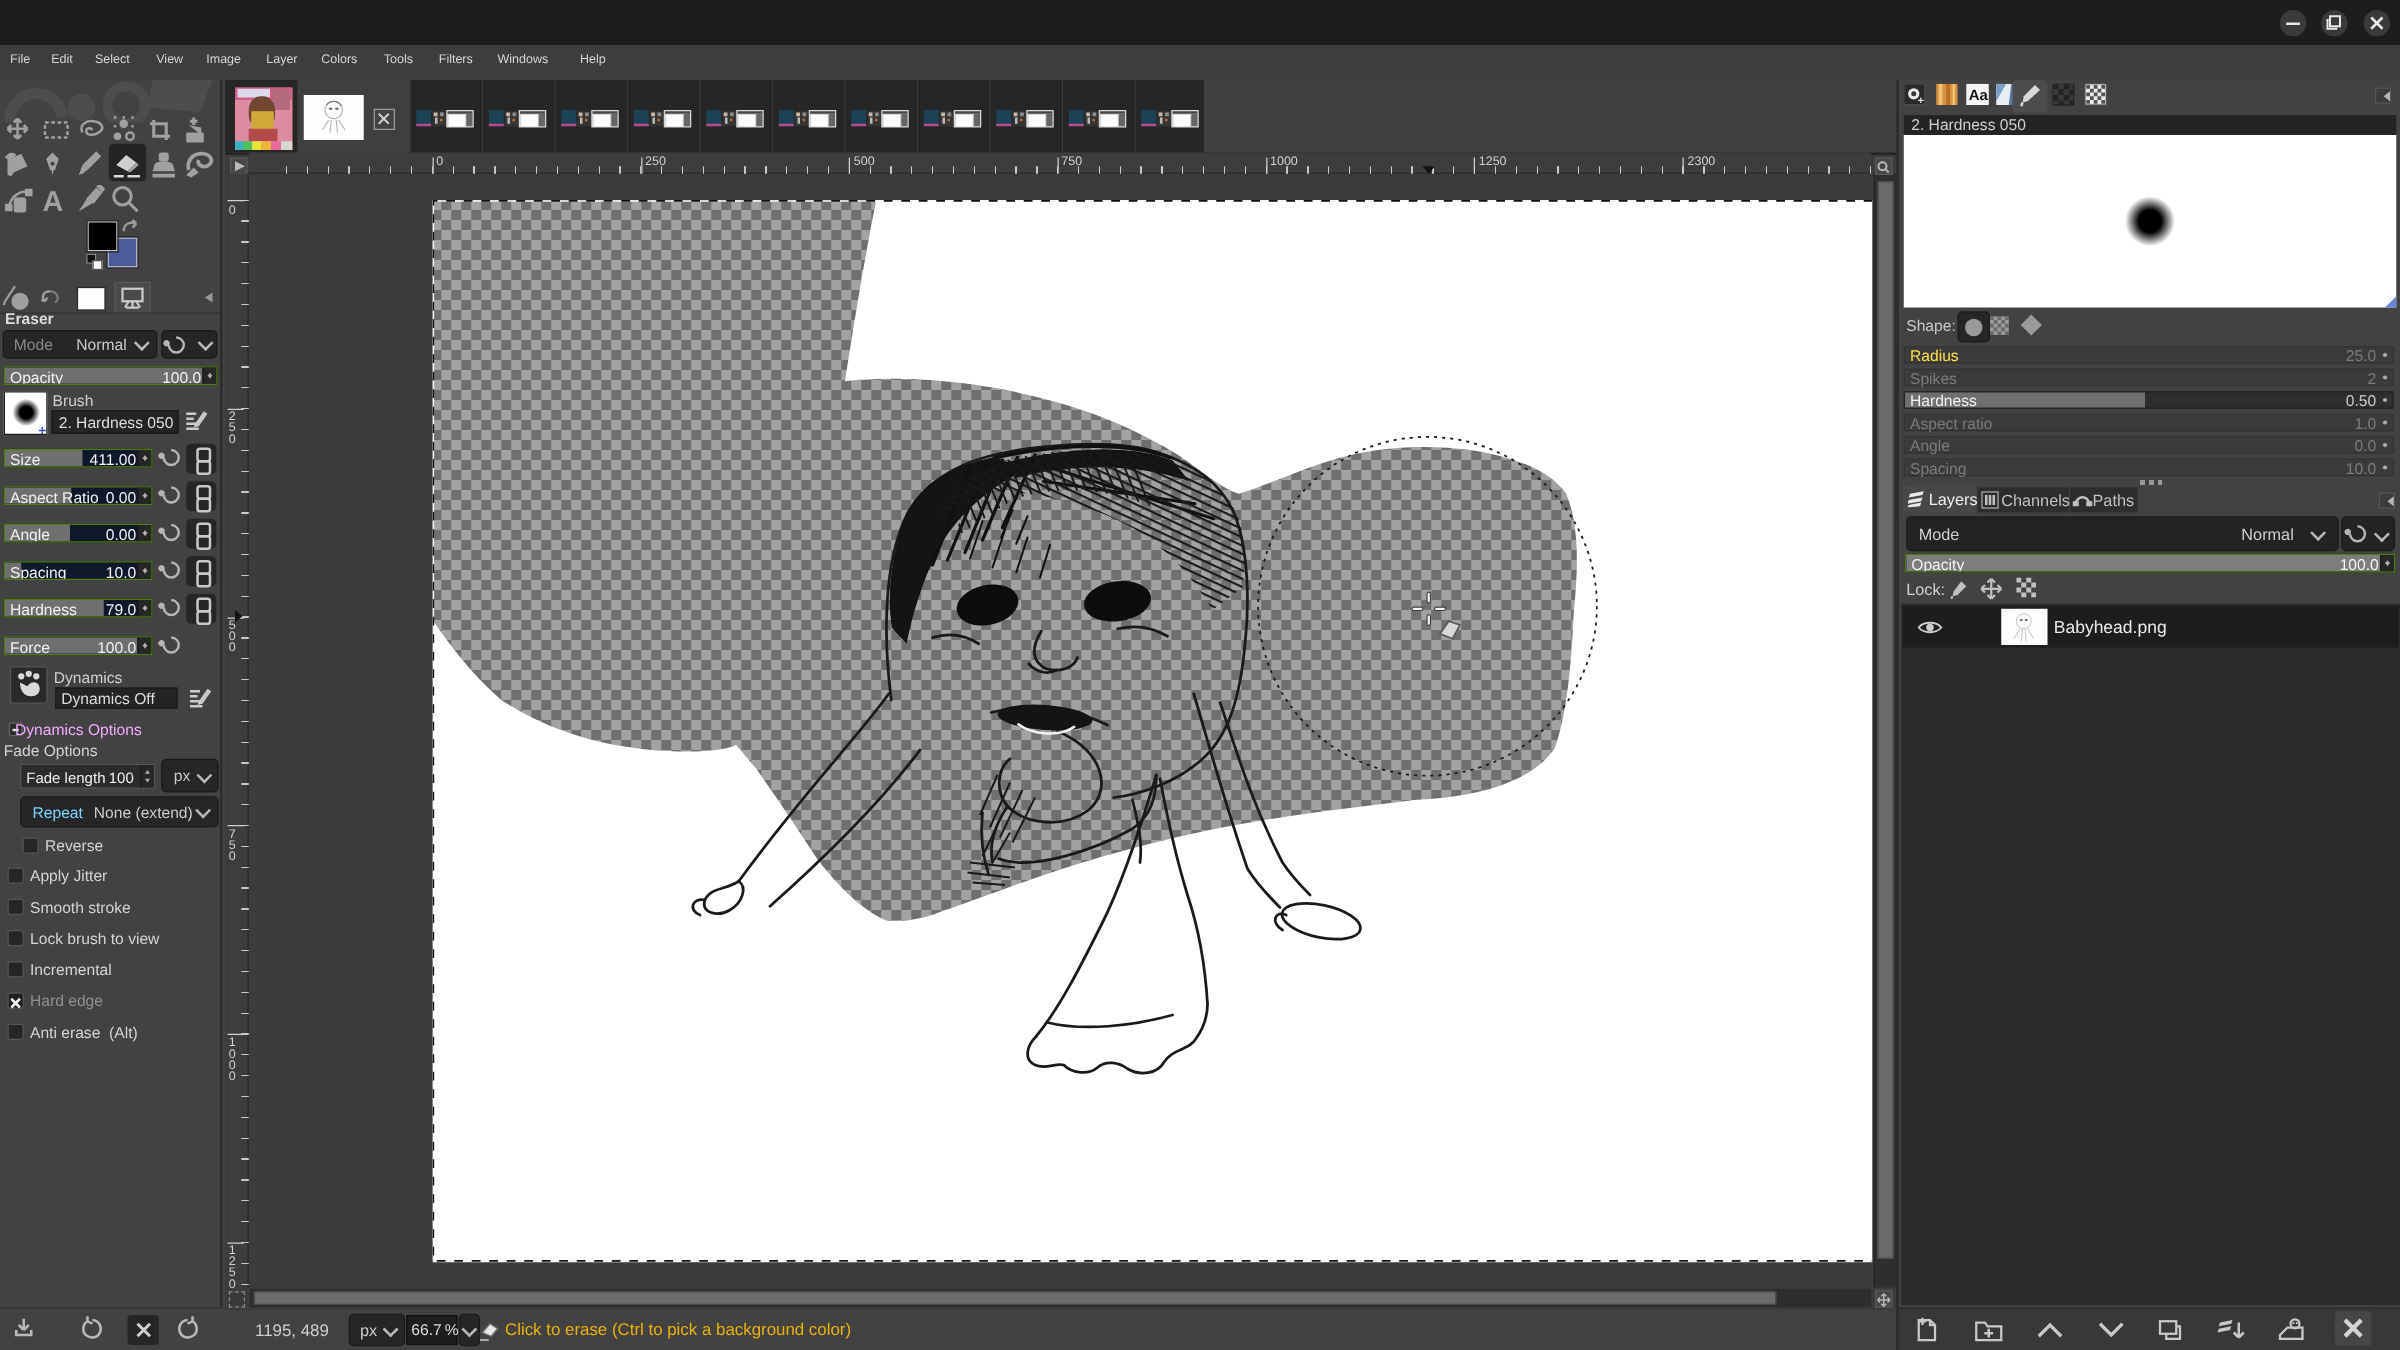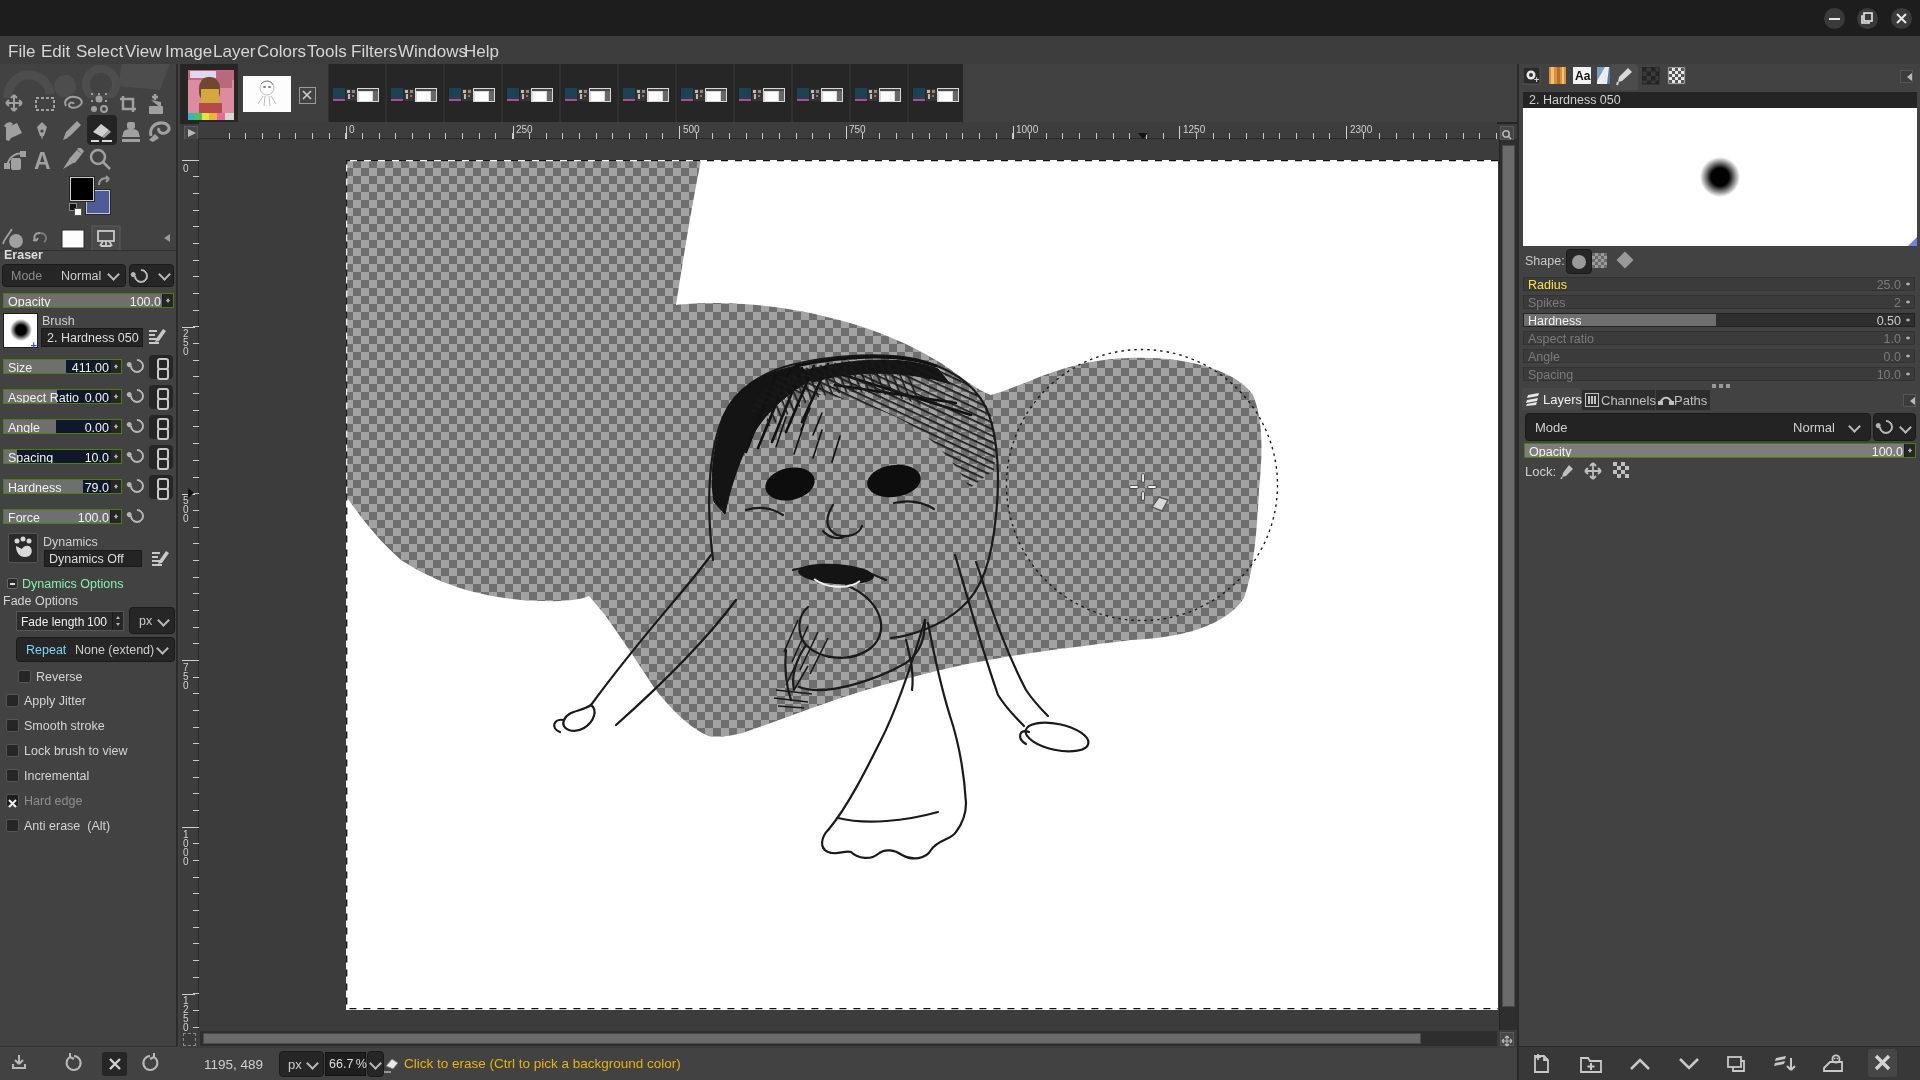--- a/index.html
+++ b/index.html
@@ -2,21 +2,21 @@
 <html><head>
 <meta charset="utf-8">
 <style>
 * { margin:0; padding:0; box-sizing:border-box; font-family:"Liberation Sans",sans-serif; }
 html,body { width:1920px; height:1080px; overflow:hidden; background:#424242; }
 .abs { position:absolute; }
 #titlebar { position:absolute; left:0; top:0; width:1920px; height:36px; background:#1d1d1d; }
 #titletext { position:absolute; left:0; top:9px; width:1920px; text-align:center; color:#e8e8e8; font-size:14.5px; font-weight:bold; }
 .winbtn { position:absolute; top:8px; width:21px; height:21px; border-radius:50%; background:#3a3a3a; }
 #menubar { position:absolute; left:0; top:36px; width:1920px; height:28px; background:#3d3d3d; }
-.mitem { position:absolute; top:6px; color:#d6d6d6; font-size:17px; }
+.mitem { position:absolute; top:6px; color:#d6d6d6; font-size:10px; }
 #toolbox { position:absolute; left:0; top:64px; width:178px; height:982px; background:#424242; border-right:2px solid #2b2b2b; overflow:hidden; }
 #canvascol { position:absolute; left:180px; top:64px; width:1337px; height:1016px; background:#3c3c3c; }
 #tabstrip { position:absolute; left:0; top:0; width:1337px; height:60px; background:#414141; border-bottom:2px solid #252525; }
 #rightdock { position:absolute; left:1517px; top:64px; width:403px; height:1016px; background:#424242; border-left:2px solid #2a2a2a; }
 #statusbar { position:absolute; left:0; top:984px; width:1337px; height:32px; background:#424242; }
 #bottomleft { position:absolute; left:0; top:1046px; width:178px; height:34px; background:#424242; border-top:1px solid #333; }
 .slider { position:absolute; background:#0f172a; border:1px solid #4d7c0f; overflow:hidden; }
 .slider .fill { position:absolute; left:0; top:0; bottom:0; background:#6f6f6f; }
 .slider .lab { position:absolute; left:4px; top:1px; font-size:12.5px; color:#f2f2f2; }
 .slider .val { position:absolute; right:12px; top:1px; font-size:12.5px; color:#f2f2f2; }
@@ -268,21 +268,21 @@
   </div>
   <svg class="abs" style="left:150px;top:484px;" width="20" height="20">
     <g stroke="#c9c9c9" stroke-width="2" fill="none">
         <path d="M 2,5 L 10,5 M 2,9 L 8,9 M 2,13 L 10,13 M 2,17 L 12,17"></path>
       </g>
     <path d="M 9,13 L 16,3 L 19,5 L 12,15 L 8,16 Z" fill="#c9c9c9"></path>
   </svg>
   <div class="abs" style="left:7px;top:514px;width:11px;height:11px;background:#2a2a2a;border:1px solid #666;border-radius:2px;">
     <div class="abs" style="left:2px;top:4px;width:5px;height:2px;background:#ddd;"></div>
   </div>
-  <div class="abs" style="left:22px;top:513px;font-size:12.5px;color:#86efac;">Dynamics Options</div>
+  <div class="abs" style="left:12px;top:513px;font-size:12.5px;color:#f0abfc;">Dynamics Options</div>
   <div class="abs" style="left:3px;top:530px;font-size:12.5px;color:#d4d4d4;">Fade Options</div>
   <div class="abs" style="left:16px;top:547px;width:108px;height:20px;background:#2c2c2c;border:1px solid #555;position:absolute;">
     <span class="abs" style="left:4px;top:3px;font-size:12px;color:#f0f0f0;">Fade length</span>
     <span class="abs" style="right:16px;top:3px;font-size:12px;color:#f0f0f0;">100</span>
     <div class="spin"></div>
   </div>
   <div class="combo" style="left:129px;top:543px;width:46px;height:27px;">
     <span class="abs" style="left:9px;top:6px;font-size:12.5px;color:#cccccc;">px</span>
     <div class="chev" style="right:6px;top:8px;"></div>
   </div>
@@ -765,20 +765,39 @@
         <rect x="8" width="4" height="4"></rect>
         <rect x="4" y="4" width="4" height="4"></rect>
         <rect x="12" y="4" width="4" height="4"></rect>
         <rect y="8" width="4" height="4"></rect>
         <rect x="8" y="8" width="4" height="4"></rect>
         <rect x="4" y="12" width="4" height="4"></rect>
         <rect x="12" y="12" width="4" height="4"></rect>
       </g>
     </svg>
 
+  <div class="abs" style="left:2px;top:419px;width:399px;height:561px;background:#2b2b2b;">
+    <div class="abs" style="left:1px;top:2px;width:397px;height:33px;background:#1d1d1d;">
+      <svg class="abs" style="left:12px;top:10px;" width="20" height="14">
+          <path d="M 1,7 C 5,2 15,2 19,7 C 15,12 5,12 1,7 Z" fill="none" stroke="#cccccc" stroke-width="1.6"></path>
+          <circle cx="10" cy="7" r="3" fill="#cccccc"></circle>
+        </svg>
+      <div class="abs" style="left:79px;top:2px;width:37px;height:29px;background:#fdfdfd;">
+        <svg width="37" height="29">
+            <g stroke="#bbb" stroke-width="0.7" fill="none">
+              <circle cx="18" cy="10" r="6"></circle>
+              <path d="M 15,16 L 10,24 M 21,16 L 26,24 M 17,16 L 16,26 M 19,16 L 20,26"></path>
+            </g>
+            <ellipse cx="16" cy="9" rx="1.3" ry="0.9" fill="#666"></ellipse>
+            <ellipse cx="20" cy="9" rx="1.3" ry="0.9" fill="#666"></ellipse>
+          </svg>
+      </div>
+      <span class="abs" style="left:121px;top:8px;font-size:14px;color:#ececec;">Babyhead.png</span>
+    </div>
+  </div>
 
   <div class="abs" style="left:0;top:982px;width:401px;height:34px;background:#383838;border-top:1px solid #2a2a2a;">
     <svg class="abs" style="left:12px;top:7px;" width="22" height="20">
         <path d="M 4,2 L 13,2 L 17,6 L 17,18 L 4,18 Z M 13,2 L 13,6 L 17,6" fill="none" stroke="#c9c9c9" stroke-width="1.8"></path>
         <path d="M 7,0 L 7,6 M 4,3 L 10,3" stroke="#c9c9c9" stroke-width="1.8"></path>
       </svg>
     <svg class="abs" style="left:60px;top:7px;" width="24" height="20">
         <path d="M 2,4 L 9,4 L 11,7 L 22,7 L 22,18 L 2,18 Z" fill="none" stroke="#c9c9c9" stroke-width="1.8"></path>
         <path d="M 12,9 L 12,16 M 8.5,12.5 L 15.5,12.5" stroke="#c9c9c9" stroke-width="2"></path>
       </svg>

